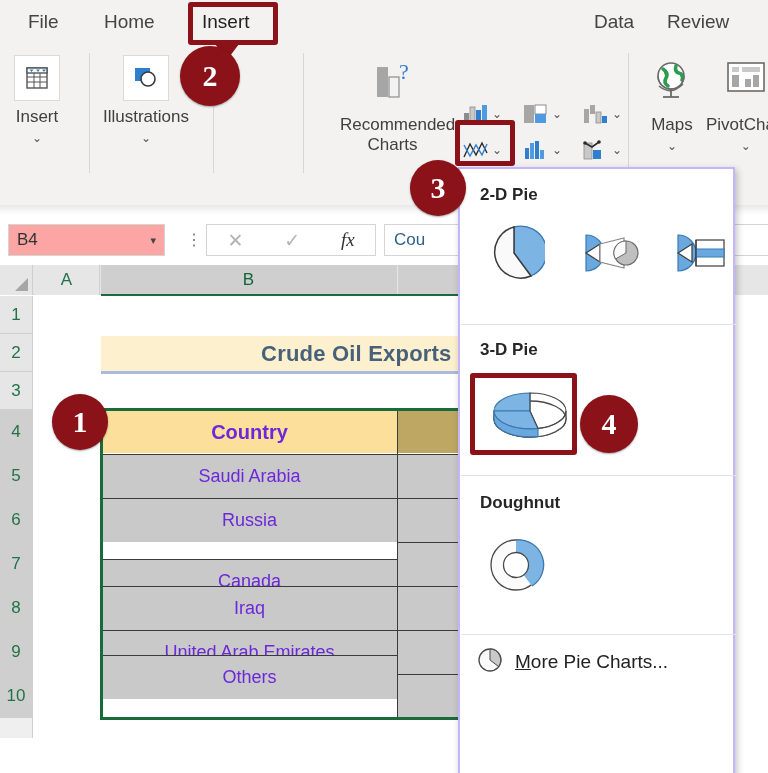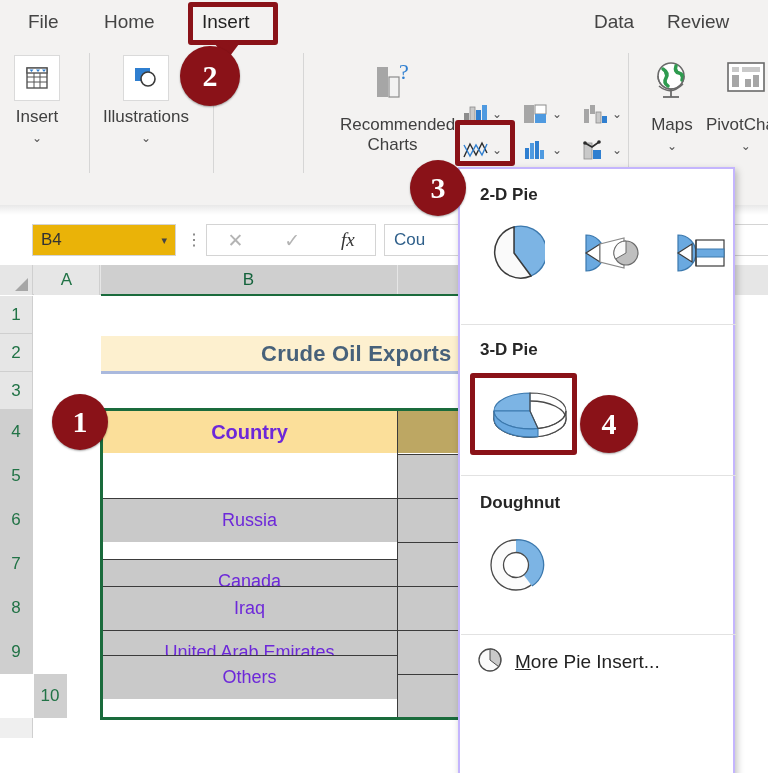--- a/index.html
+++ b/index.html
@@ -52,23 +52,23 @@
   .badge {
     position:absolute; border-radius:50%; background:#8a1218; color:#fff;
     display:flex; align-items:center; justify-content:center;
     font-size:30px; font-weight:bold; font-family:"Liberation Serif", serif;
     box-shadow:0 1px 2px rgba(0,0,0,.35);
   }
 
   
   #formula-bar { position:absolute; left:0; top:215px; width:768px; height:50px; background:#ffffff; }
   #namebox {
-    position:absolute; left:8px; top:9px; width:144px; height:32px;
-    border:1px solid #d4d4d4; background:#eab308; display:flex; align-items:center;
-    padding:0 8px; font-size:17px; color:#333;margin-left:24px;
+    position:absolute; left:8px; top:9px; width:157px; height:32px;
+    border:1px solid #d4d4d4; background:#fca5a5; display:flex; align-items:center;
+    padding:0 8px; font-size:17px; color:#333;
   }
   #namebox .nb-text { flex:1; }
   #namebox .nb-caret { font-size:11px; color:#444; }
   #fb-dots { position:absolute; left:186px; top:18px; font-size:16px; color:#777; letter-spacing:0; line-height:14px;}
   #fb-buttons { position:absolute; left:206px; top:9px; width:170px; height:32px; border:1px solid #d4d4d4;
      background:#fff; display:flex; align-items:center; justify-content:space-around; }
   #fb-buttons span { font-size:19px; color:#b4b4b4; }
   #fb-buttons .fx { font-style:italic; color:#333; font-family:"Liberation Serif", serif; font-size:19px;}
   #fb-input { position:absolute; left:384px; top:9px; width:384px; height:32px; border:1px solid #d4d4d4;
      border-right:none; background:#fff; display:flex; align-items:center; padding-left:9px;
@@ -369,39 +369,42 @@
     </div>
   <div class="rowh sel" style="top:277px;height:44px;">
       <span>7</span>
     </div>
   <div class="rowh sel" style="top:321px;height:44px;">
       <span>8</span>
     </div>
   <div class="rowh sel" style="top:365px;height:44px;">
       <span>9</span>
     </div>
-  <div class="rowh sel" style="top:409px;height:44px;margin-left:34px;">
+  <div class="rowh sel" style="top:409px;height:44px;">
       <span>10</span>
     </div>
   <div class="rowh" style="top:453px;height:20px;background:#efefef;border-bottom:none;">
       <span></span>
     </div>
 
   <div class="cell" id="title-cell" style="left:101px; top:71px; width:543px; height:35px;">
     <span>Crude Oil Exports by</span>
   </div>
   <div id="title-underline" style="left:101px; top:106px; width:543px; height:3px;"></div>
 
   <div class="cell" id="header-country" style="left:102px; top:146px; width:295px; height:42px;">
     <span>Country</span>
   </div>
   <div class="cell" id="header-share" style="left:398px; top:146px; width:246px; height:42px;">
     <span></span>
   </div>
 
+  <div class="cell datacell" style="left:102px; top:189px; width:295px; height:44px;">
+    <span>Saudi Arabia</span>
+    </div>
   <div class="cell datacell-right" style="left:398px; top:189px; width:246px; height:44px;">
     <span></span>
     </div>
 
   <div class="cell datacell" style="left:102px; top:233px; width:295px; height:44px;">
     <span>Russia</span>
     </div>
   <div class="cell datacell-right" style="left:398px; top:233px; width:246px; height:44px;">
     <span></span>
     </div>
@@ -513,21 +516,21 @@
 
   <div class="dd-divider" style="top:465px;"></div>
 
   <div id="more-pie-row">
     <span>
       <svg width="26" height="26" viewBox="0 0 26 26">
         <circle cx="13" cy="13" r="11" fill="#fafafa" stroke="#4a4a4a" stroke-width="1.3"></circle>
         <path d="M13 13 L13 2 A11 11 0 0 1 21.5 19.5 Z" fill="#c9c9c9" stroke="#4a4a4a" stroke-width="1"></path>
       </svg>
     </span>
-    <span id="more-pie-label"><u>M</u><span>ore Pie Insert...</span></span>
+    <span id="more-pie-label"><u>M</u><span>ore Pie Charts...</span></span>
   </div>
 </div>
 
 <div class="hl-rect" style="left:188px; top:2px; width:90px; height:43px;"></div>
 
 <div style="position:absolute; left:215px; top:44px; width:0; height:0; border-left:12px solid transparent; border-right:12px solid transparent; border-top:16px solid #8a1218;"></div>
 
 <div class="hl-rect" style="left:455px; top:120px; width:60px; height:46px;"></div>
 
 <div class="hl-rect" style="left:470px; top:373px; width:107px; height:82px; z-index:40;"></div>

